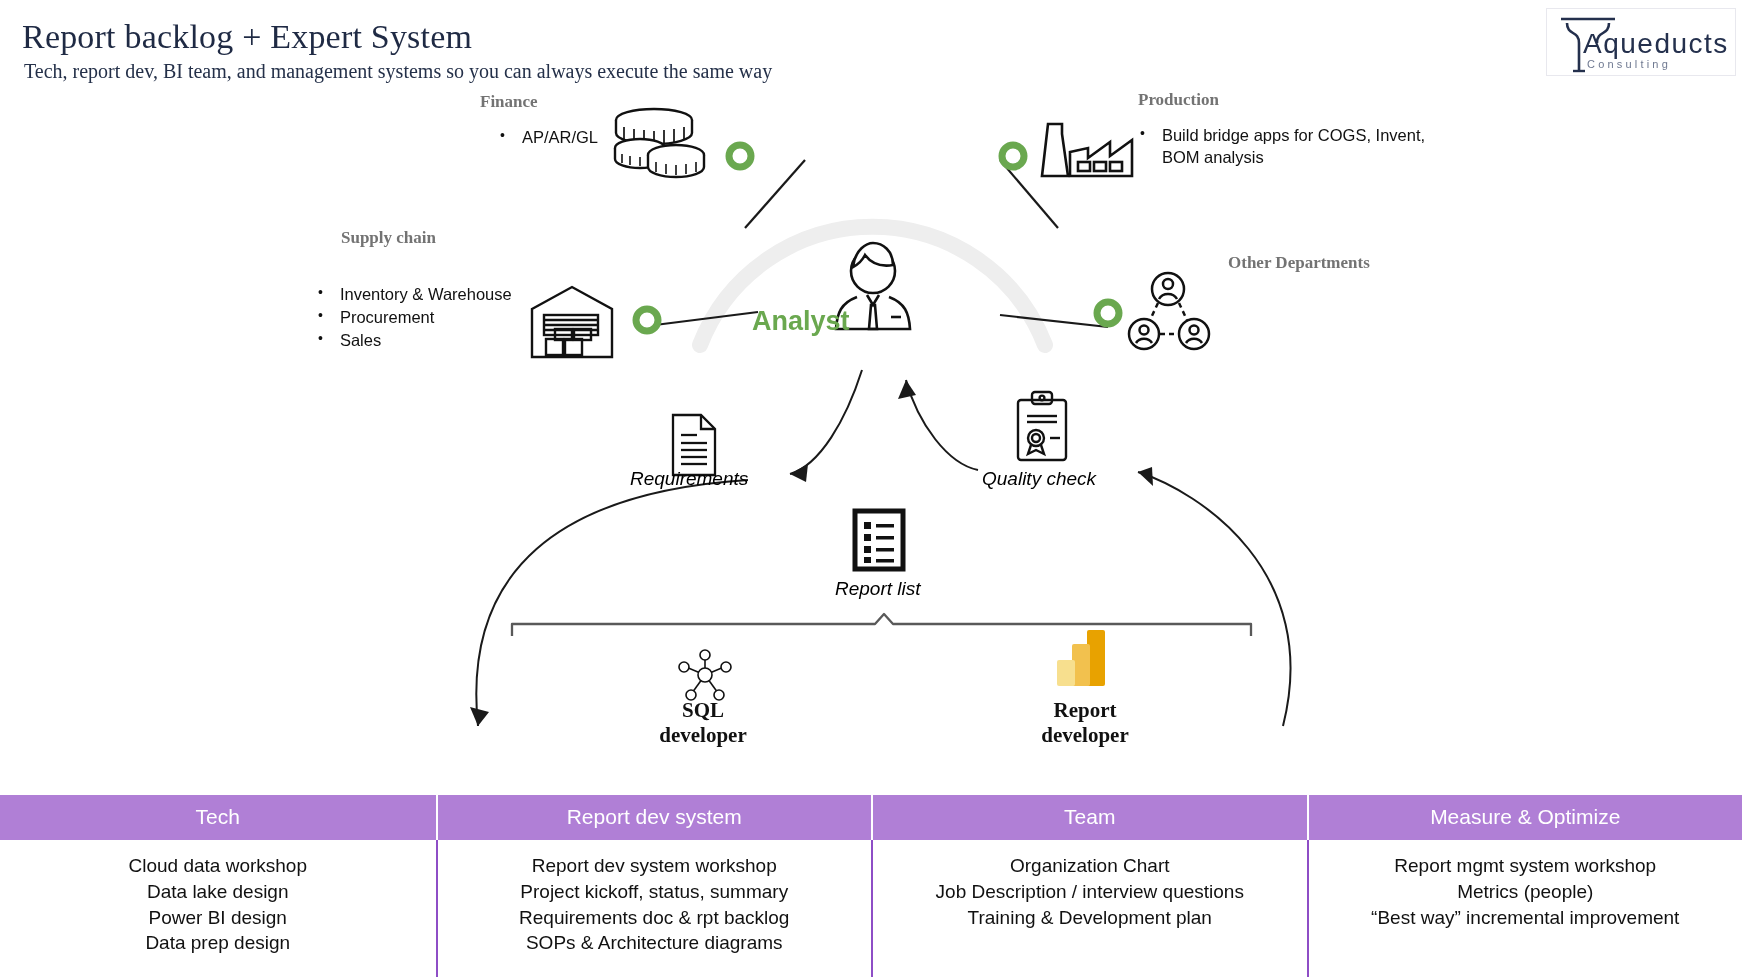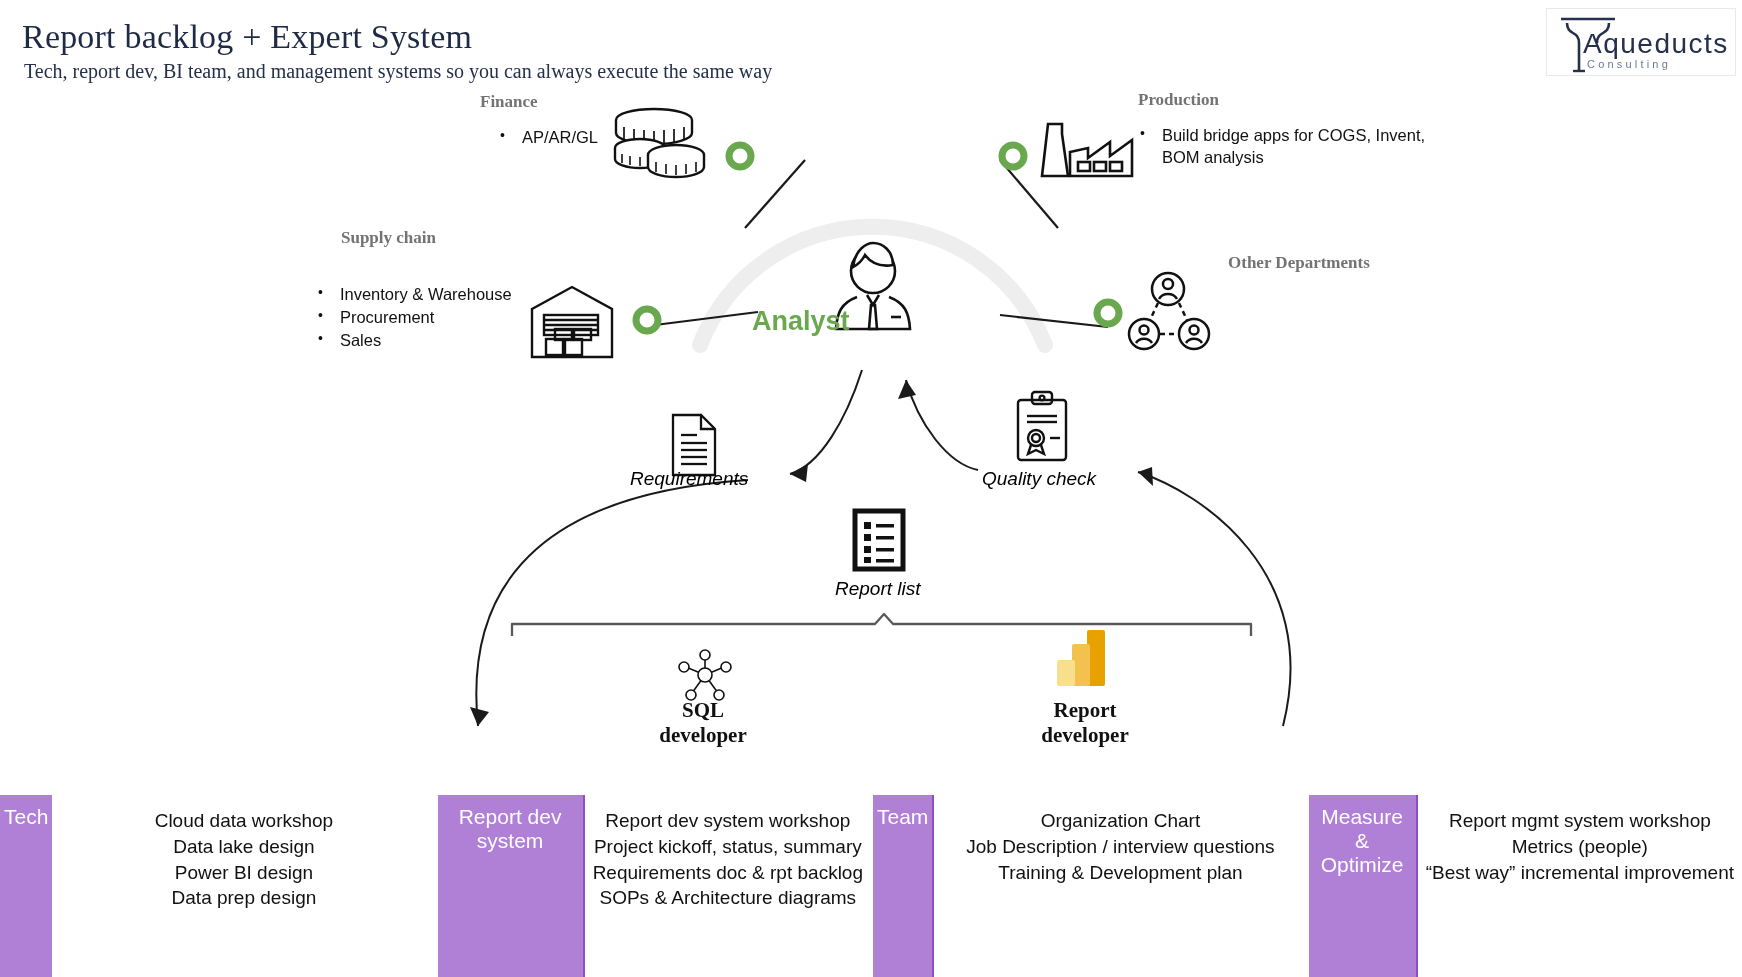--- a/index.html
+++ b/index.html
@@ -72,21 +72,21 @@
   }
 
   
   svg.canvas{position:absolute;left:0;top:0;width:1742px;height:977px;pointer-events:none;}
 
   
   .table-wrap{
     position:absolute;left:0;top:795px;width:1742px;height:182px;
     display:flex;
   }
-  .tcol{flex:1 1 0;display:flex;flex-direction:row;min-width:0;}
+  .tcol{flex:1 1 0;display:flex;flex-direction:column;min-width:0;}
   .thead{
     background:#b07fd6;color:#fff;text-align:center;
     font-size:21px;padding:10px 4px 11px;
     border-left:2px solid #ffffff;box-sizing:border-box;
   }
   .tcol:first-child .thead{border-left:none;}
   .tbody{
     flex:1;text-align:center;padding:14px 8px 0;
     border-left:2px solid #8e4ec6;box-sizing:border-box;
     background:#fff;

